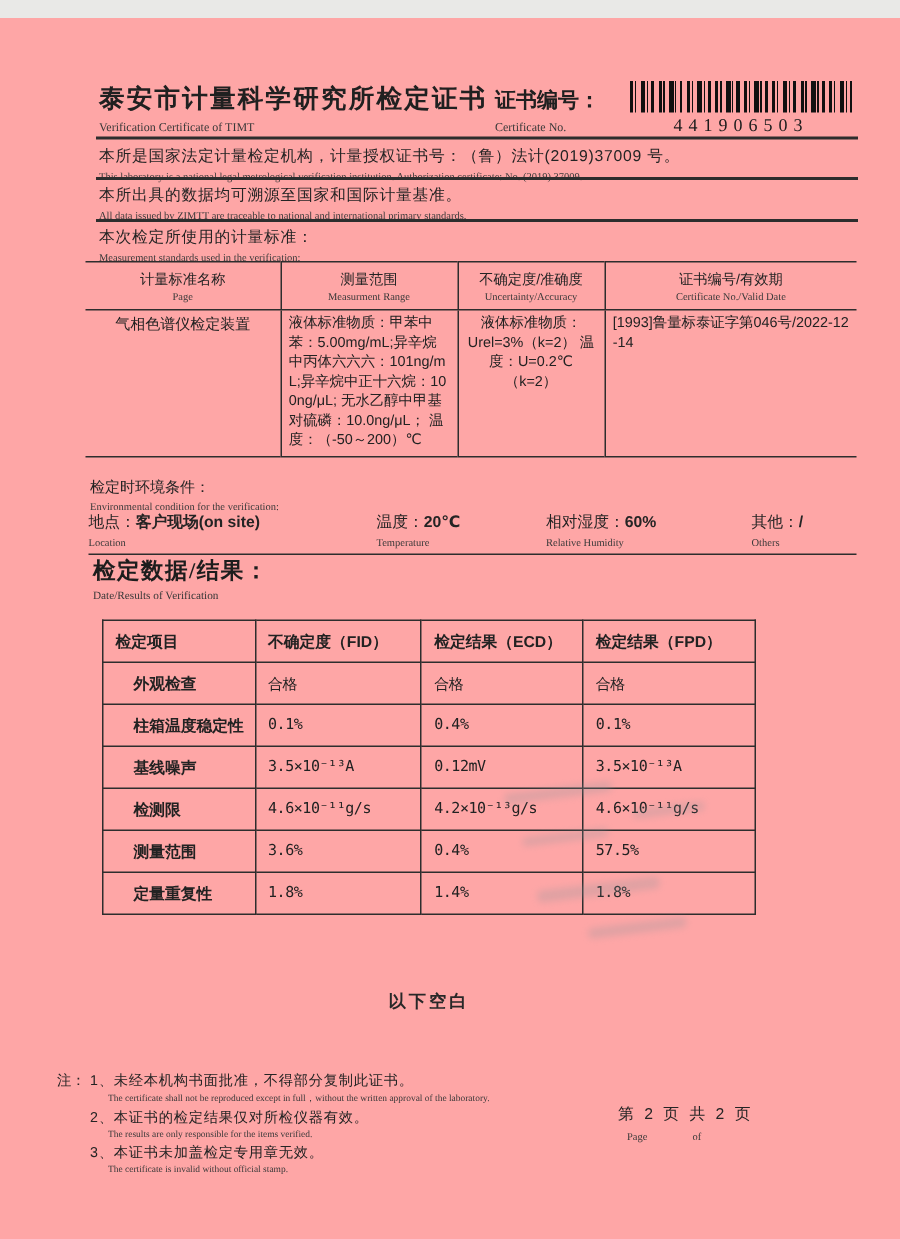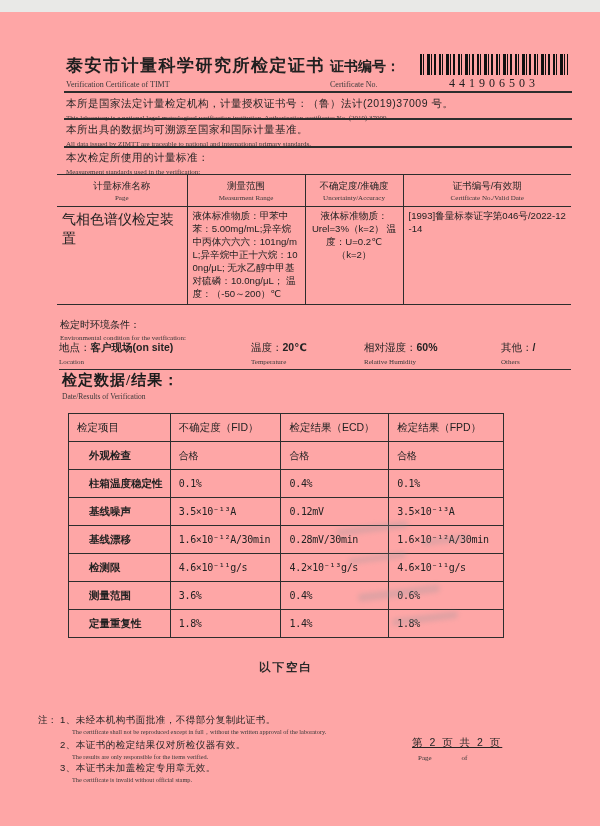--- a/index.html
+++ b/index.html
@@ -31,21 +31,21 @@
   
   table{border-collapse:collapse;}
   .std-table{width:514px;font-size:9.5px;}
   .std-table{border-top:1.6px solid #2f2f2f;border-bottom:1.6px solid #2f2f2f;}
   .std-table thead th{font-weight:400;text-align:center;vertical-align:middle;
     border-bottom:1.2px solid #2f2f2f;padding:2px 2px;height:27px;color:#262626;}
   .std-table thead .hcn{font-size:9.5px;}
   .std-table thead .hen{font-size:7px;display:block;margin-top:1px;}
   .std-table td{vertical-align:top;padding:3px 5px;line-height:1.35;color:#242424;}
   .std-table td+td, .std-table th+th{border-left:1.2px solid #2f2f2f;}
-  .std-name{text-align:left;font-size:14px;}
+  .std-name{text-align:center;font-size:10px;}
   .std-range{font-size:9.6px;word-break:break-all;text-align:left;}
   .std-unc{font-size:9.6px;text-align:center;}
   .std-cert{font-size:9.6px;word-break:break-all;}
 
   
   .env-head-cn{font-size:10px;color:#262626;}
   .env-head-en{font-size:7px;margin-top:2px;}
   .env-row{display:flex;width:512px;border-bottom:1.6px solid #2f2f2f;padding-bottom:3px;}
   .env-item{display:flex;flex-direction:column;}
   .env-line{font-size:10.5px;white-space:nowrap;color:#262626;}
@@ -53,33 +53,33 @@
   .env-en{font-size:7px;margin-top:3px;}
   .w1{width:192px;} .w2{width:113px;} .w3{width:137px;} .w4{width:70px;}
 
   
   .res-head-cn{font-size:15px;font-weight:700;letter-spacing:1px;color:#1f1f1f;
     font-family:"Liberation Serif","DejaVu Serif",serif;}
   .res-head-en{font-size:7.5px;margin-top:2px;}
   .res-table{width:436px;font-size:10.5px;table-layout:fixed;}
   .res-table th,.res-table td{border:1.2px solid #2f2f2f;height:27px;
     text-align:left;vertical-align:middle;padding:0 0 0 8px;color:#242424;}
-  .res-table th{font-weight:400;font-size:10.5px;}
+  .res-table th{font-weight:700;font-size:10.5px;}
   .res-table td.lbl{font-weight:700;padding-left:20px;}
   .res-table td.val{font-family:"DejaVu Sans Mono",monospace;font-size:10px;letter-spacing:-0.3px;}
   .c1{width:101px;} .c2{width:110px;} .c3{width:107px;} .c4{width:114px;}
   .blank-note{font-size:11.5px;font-weight:700;letter-spacing:2px;text-align:center;color:#2a2a2a;}
 
   
   .note-block{font-size:9.5px;color:#262626;}
   .note-row{display:flex;}
   .note-label{width:22px;flex:none;}
   .note-cn{letter-spacing:.5px;}
   .note-en{font-size:6.3px;margin:1px 0 2px 12px;}
-  .page-cn{font-size:10.5px;letter-spacing:2px;color:#262626;text-decoration:underline;}
+  .page-cn{font-size:10.5px;letter-spacing:2px;color:#262626;}
   .page-en{display:flex;font-size:7px;margin-top:4px;}
   .page-en .pl{margin-left:6px;text-align:center;} .page-en .pr{margin-left:30px;}
 
   
   .stamp{pointer-events:none;}
   .streak{position:absolute;background:#8e949b;filter:blur(2.6px);opacity:.28;
     border-radius:3px;transform:rotate(-7deg);}
 </style>
 </head>
 <body>
@@ -202,36 +202,30 @@
         <td class="val">0.4%</td>
         <td class="val">0.1%</td>
       </tr>
       <tr>
         <td class="lbl">基线噪声</td>
         <td class="val">3.5×10⁻¹³A</td>
         <td class="val">0.12mV</td>
         <td class="val">3.5×10⁻¹³A</td>
       </tr>
       <tr>
-        <td class="lbl">基线漂移</td>
-        <td class="val">1.6×10⁻¹²A/30min</td>
-        <td class="val">0.28mV/30min</td>
-        <td class="val">1.6×10⁻¹²A/30min</td>
-      </tr>
-      <tr>
         <td class="lbl">检测限</td>
         <td class="val">4.6×10⁻¹¹g/s</td>
         <td class="val">4.2×10⁻¹³g/s</td>
         <td class="val">4.6×10⁻¹¹g/s</td>
       </tr>
       <tr>
         <td class="lbl">测量范围</td>
         <td class="val">3.6%</td>
         <td class="val">0.4%</td>
-        <td class="val">0.6%</td>
+        <td class="val">57.5%</td>
       </tr>
       <tr>
         <td class="lbl">定量重复性</td>
         <td class="val">1.8%</td>
         <td class="val">1.4%</td>
         <td class="val">1.8%</td>
       </tr>
     </tbody>
   </table>
 

